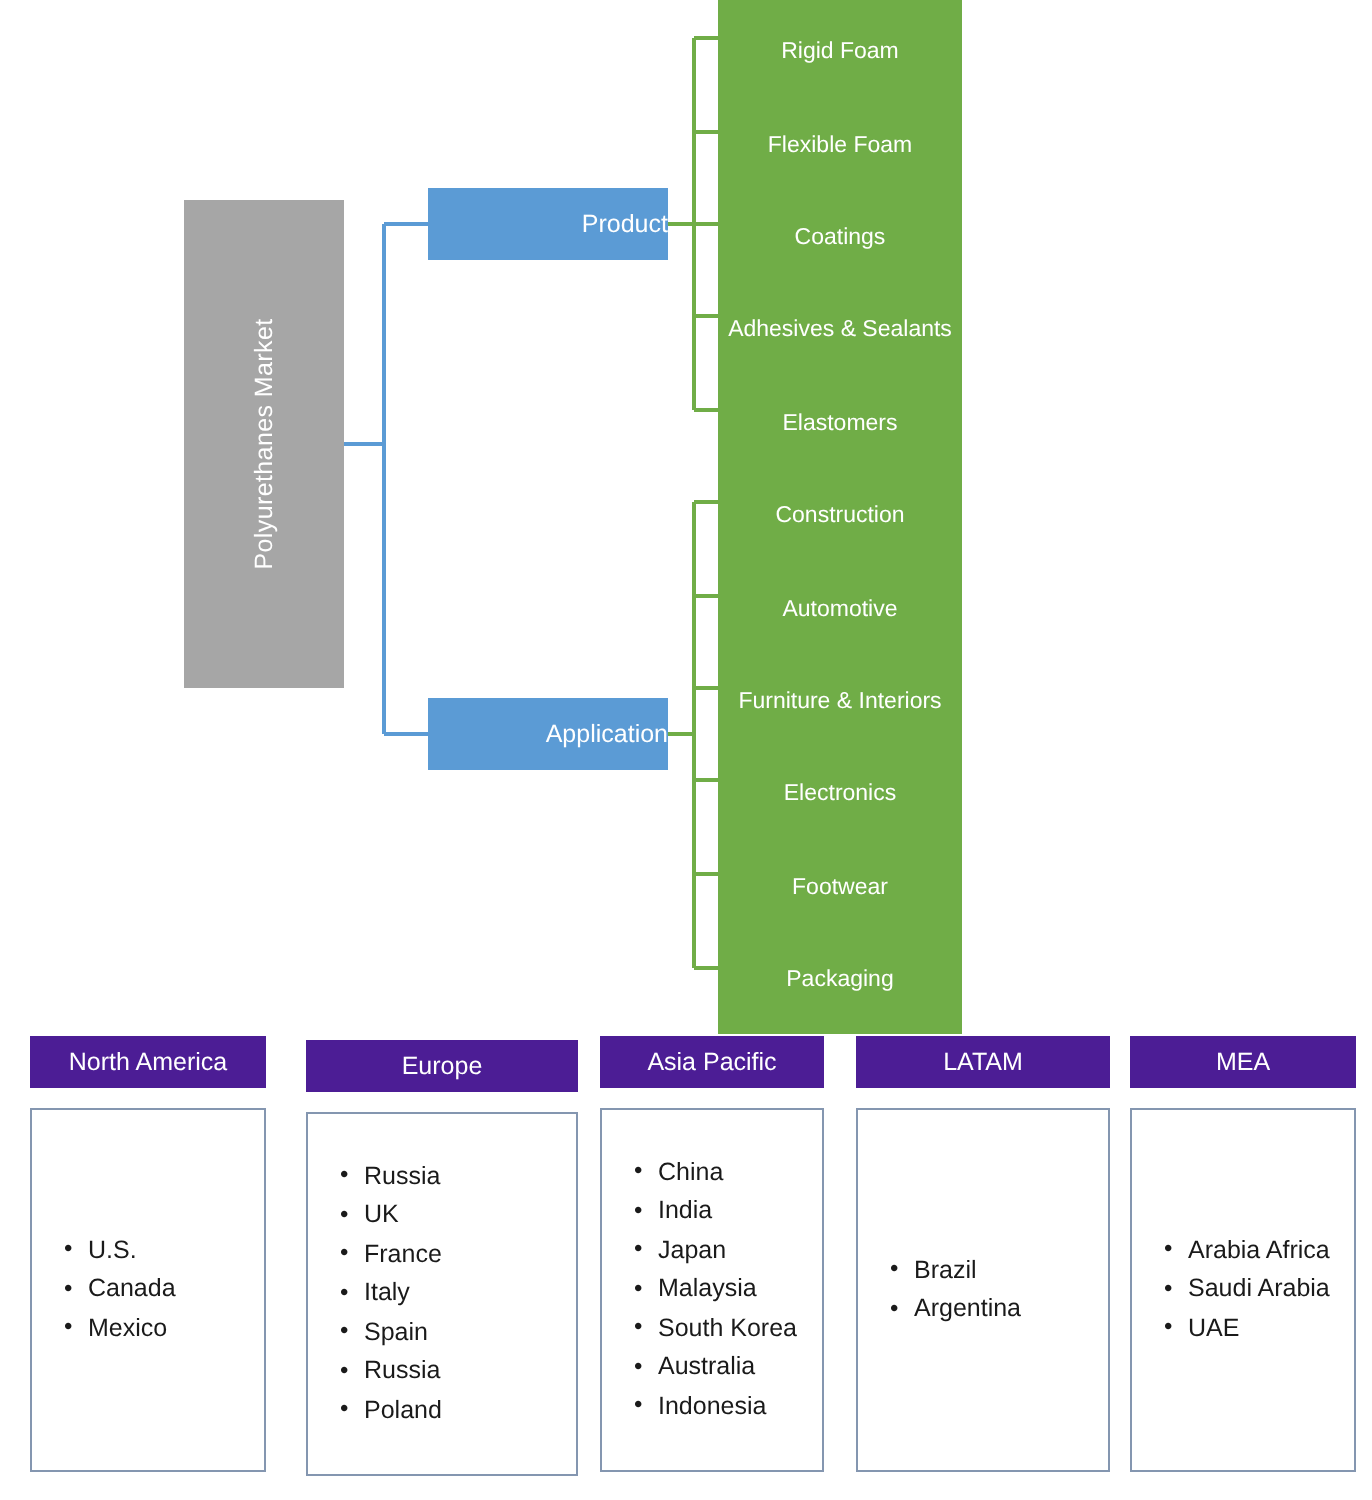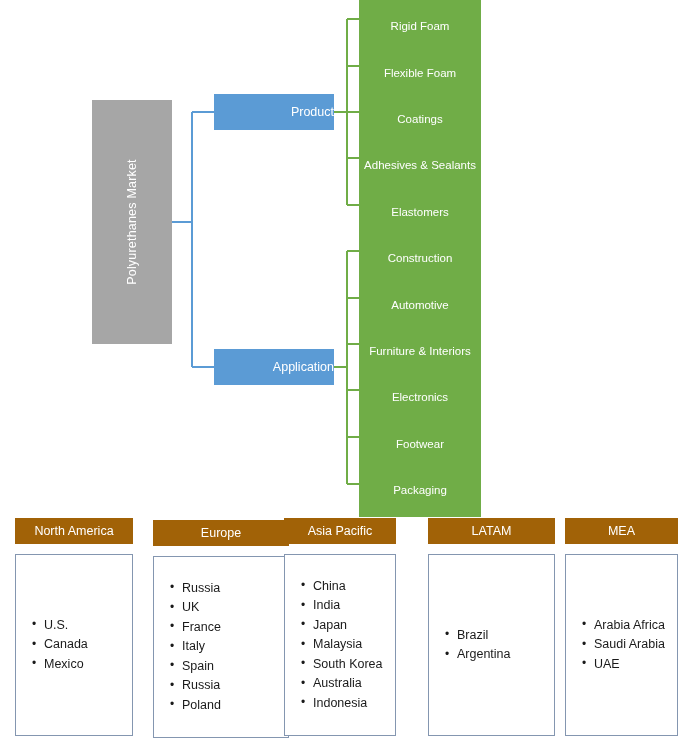--- a/index.html
+++ b/index.html
@@ -79,21 +79,21 @@
     font-size: 11.5px;
     text-align: center;
     line-height: 1.15;
   }
 
   
   .region-panel {
     position: absolute;
   }
   .region-head {
-    background: #a16207;
+    background: #4c1d95;
     color: #ffffff;
     font-size: 12.5px;
     height: 26px;
     display: flex;
     align-items: center;
     justify-content: center;
     box-sizing: border-box;
   }
   .region-body {
     margin-top: 10px;
@@ -233,21 +233,21 @@
         <li>UK</li>
         <li>France</li>
         <li>Italy</li>
         <li>Spain</li>
         <li>Russia</li>
         <li>Poland</li>
       </ul>
     </div>
   </div>
 
-  <div class="region-panel" style="left:284px;top:518px;width:112px">
+  <div class="region-panel" style="left:300px;top:518px;width:112px">
     <div class="region-head">
       <span>Asia Pacific</span>
     </div>
     <div class="region-body">
       <ul>
         <li>China</li>
         <li>India</li>
         <li>Japan</li>
         <li>Malaysia</li>
         <li>South Korea</li>

